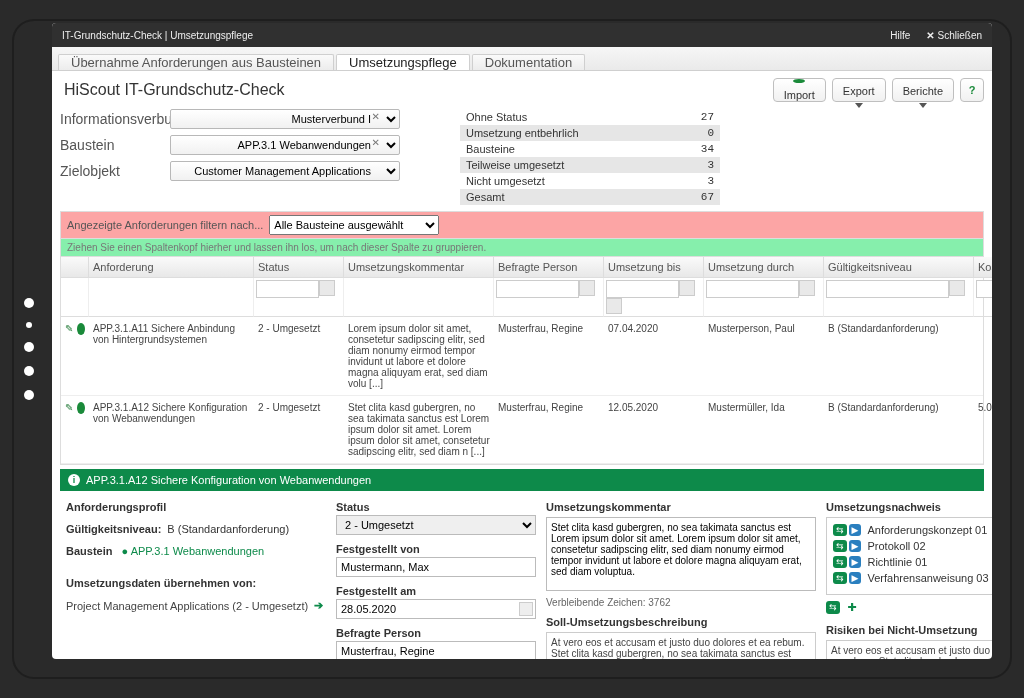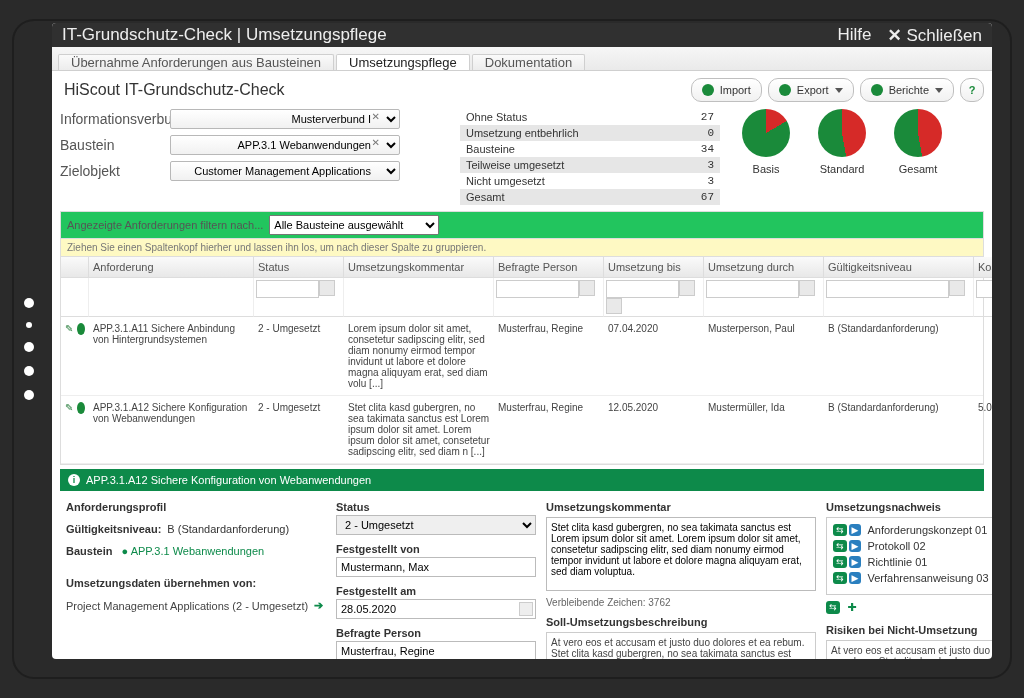--- a/index.html
+++ b/index.html
@@ -15,21 +15,21 @@
   .tablet-dots { position:absolute; left:12px; top:50%; transform:translateY(-50%); display:flex; flex-direction:column; gap:14px; }
   .dot { width:10px; height:10px; border-radius:50%; background:#fff; }
   .dot.small { width:6px; height:6px; margin-left:2px; }
 
   .screen {
     background:#fff; width:100%; height:100%; border-radius:4px; overflow:hidden;
     display:flex; flex-direction:column;
   }
 
   
-  .menubar { background:#303030; color:#eee; height:24px; display:flex; align-items:center; padding:0 10px; justify-content:space-between; font-size:17px; }
+  .menubar { background:#303030; color:#eee; height:24px; display:flex; align-items:center; padding:0 10px; justify-content:space-between; font-size:10px; }
   .menubar-right { display:flex; gap:16px; align-items:center; }
   .menubar-right span { cursor:pointer; }
   .close-x { font-weight:bold; }
 
   
   .tabstrip { background: linear-gradient(#f6f6f6,#eaeaea); border-bottom:1px solid #cfcfcf; display:flex; height:24px; align-items:flex-end; padding-left:6px; gap:2px; }
   .tab { padding:0 12px; border:1px solid #cfcfcf; border-bottom:none; background:linear-gradient(#fafafa,#ececec); border-radius:2px 2px 0 0; font-size:13px; color:#555; cursor:pointer; }
   .tab.active { background:#fff; color:#222; font-weight:500; }
 
   .content { flex:1; overflow:auto; padding:0 8px 8px 8px; }
@@ -47,30 +47,30 @@
   .status-table { width:260px; font-size:11px; border-collapse:collapse;margin-left:48px; }
   .status-table td { padding:2px 6px; }
   .status-table tr.stripe td { background:#e6e6e6; }
   .status-table td.num { text-align:right; width:30px;font-family:Liberation Mono, monospace; }
 
   .pies { display:flex; gap:28px; margin-left:10px; }
   .pie-wrap { text-align:center; font-size:11px; color:#333; }
   .pie { width:48px; height:48px; border-radius:50%; margin:0 auto 6px; }
 
   .header-actions { margin-left:auto; display:flex; gap:6px; }
-  .btn { height:24px; padding:0 10px; border:1px solid #bfbfbf; background:linear-gradient(#fff,#f1f1f1); border-radius:10px; font-size:11px; cursor:pointer; display:inline-flex; align-items:center; gap:6px; color:#333; }
+  .btn { height:24px; padding:0 10px; border:1px solid #bfbfbf; background:linear-gradient(#fff,#f1f1f1); border-radius:4px; font-size:11px; cursor:pointer; display:inline-flex; align-items:center; gap:6px; color:#333;flex-direction:column; }
   .btn .drop { border-left:4px solid transparent; border-right:4px solid transparent; border-top:5px solid #555; display:inline-block; }
   .btn .dot-ico { width:12px; height:12px; border-radius:50%; background:#1a8a3a; display:inline-block; }
   .btn.help { width:24px; padding:0; justify-content:center; color:#1a8a3a; font-weight:bold; }
 
-  .sub-filter-bar { margin-top:6px; background:#22c55e; border:1px solid #ddd; padding:3px 6px; display:flex; align-items:center; gap:6px; }
+  .sub-filter-bar { margin-top:6px; background:#fca5a5; border:1px solid #ddd; padding:3px 6px; display:flex; align-items:center; gap:6px; }
   .sub-filter-bar .label { color:#555; }
   .sub-filter-bar select { height:20px; width:170px; font-size:11px; }
 
-  .group-hint { background:#fef9c3; border:1px solid #ddd; border-top:none; padding:3px 6px; font-size:10px; color:#777; }
+  .group-hint { background:#86efac; border:1px solid #ddd; border-top:none; padding:3px 6px; font-size:10px; color:#777; }
 
   
   .grid { border:1px solid #ddd; border-top:none; }
   .grid-header, .grid-filter { display:grid; grid-template-columns: 28px 165px 90px 150px 110px 100px 120px 150px 90px; }
   .grid-header div { background:linear-gradient(#fafafa,#e8e8e8); border-right:1px solid #ddd; border-bottom:1px solid #ddd; padding:4px 4px; font-size:11px; color:#555; }
   .grid-filter div { border-right:1px solid #eee; border-bottom:1px solid #ddd; padding:2px; }
   .grid-filter input { width:calc(100% - 22px); height:18px; border:1px solid #ccc; font-size:10px; }
   .filter-ico { display:inline-block; width:16px; height:16px; background:#e9e9e9; border:1px solid #ccc; vertical-align:top; cursor:pointer; }
   .filter-ico.cal { background:#e9e9e9; }
 
@@ -202,25 +202,20 @@
                 <td>Nicht umgesetzt</td>
                 <td class="num">3</td>
               </tr>
           <tr class="stripe">
                 <td>Gesamt</td>
                 <td class="num">67</td>
               </tr>
         </tbody>
           </table>
 
-        <div class="pies">
-          <div class="pie-wrap"><div class="pie" style="background:conic-gradient(#d62a28 0 60deg, #1a8a3a 60deg 360deg);"></div><span>Basis</span></div>
-          <div class="pie-wrap"><div class="pie" style="background:conic-gradient(#d62a28 0 170deg, #1a8a3a 170deg 360deg);"></div><span>Standard</span></div>
-          <div class="pie-wrap"><div class="pie" style="background:conic-gradient(#d62a28 0 170deg, #1a8a3a 170deg 360deg);"></div><span>Gesamt</span></div>
-        </div>
       </div>
 
       <div class="sub-filter-bar">
         <span class="label">Angezeigte Anforderungen filtern nach...</span>
         <select><option>Alle Bausteine ausgewählt</option></select>
       </div>
       <div class="group-hint">Ziehen Sie einen Spaltenkopf hierher und lassen ihn los, um nach dieser Spalte zu gruppieren.</div>
 
       <div class="grid">
         <div class="grid-header">

